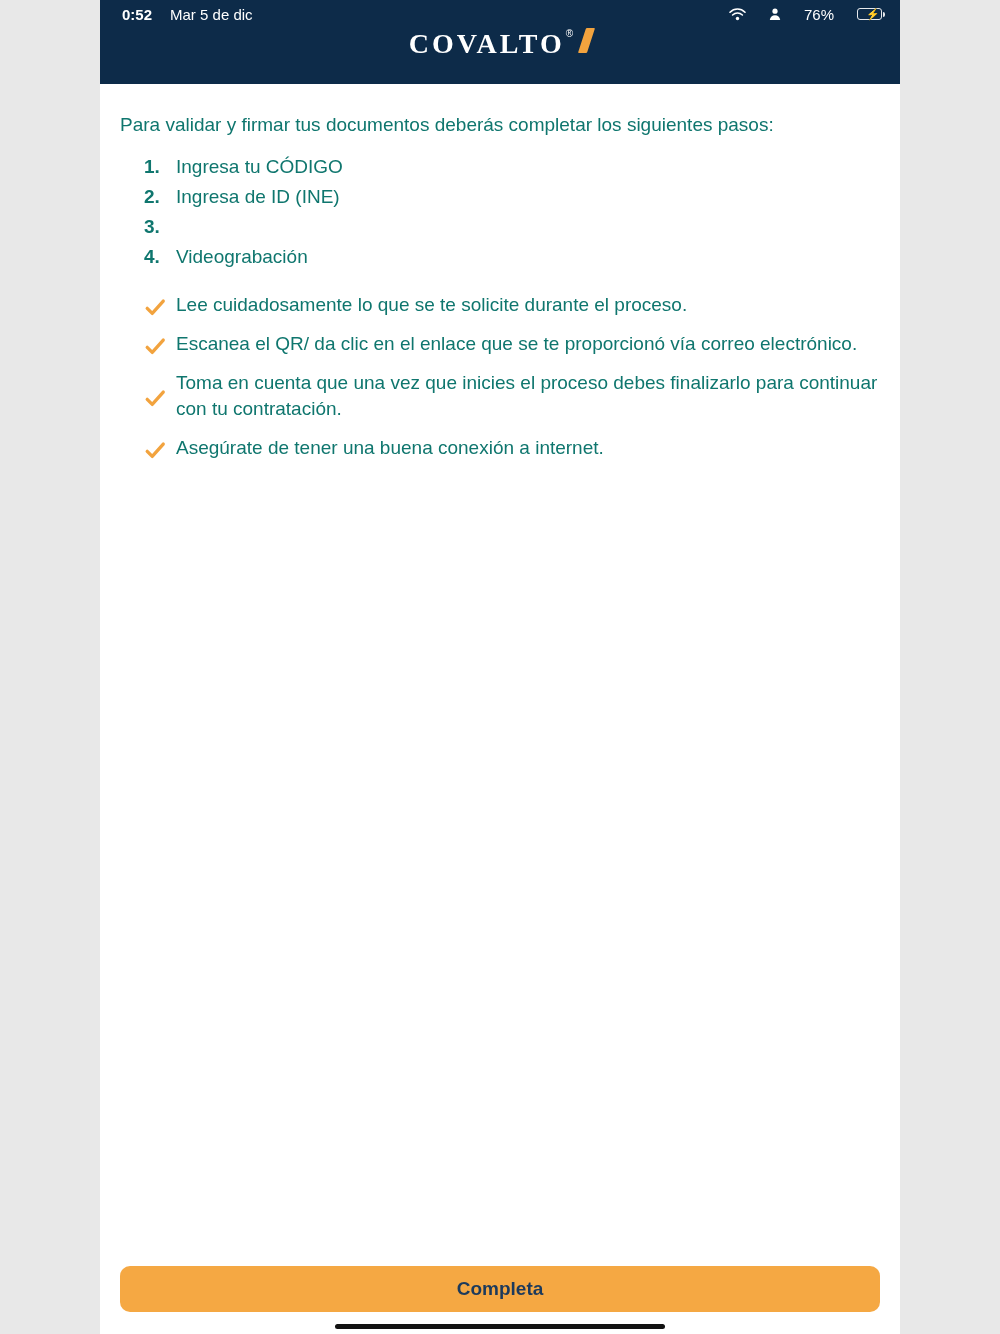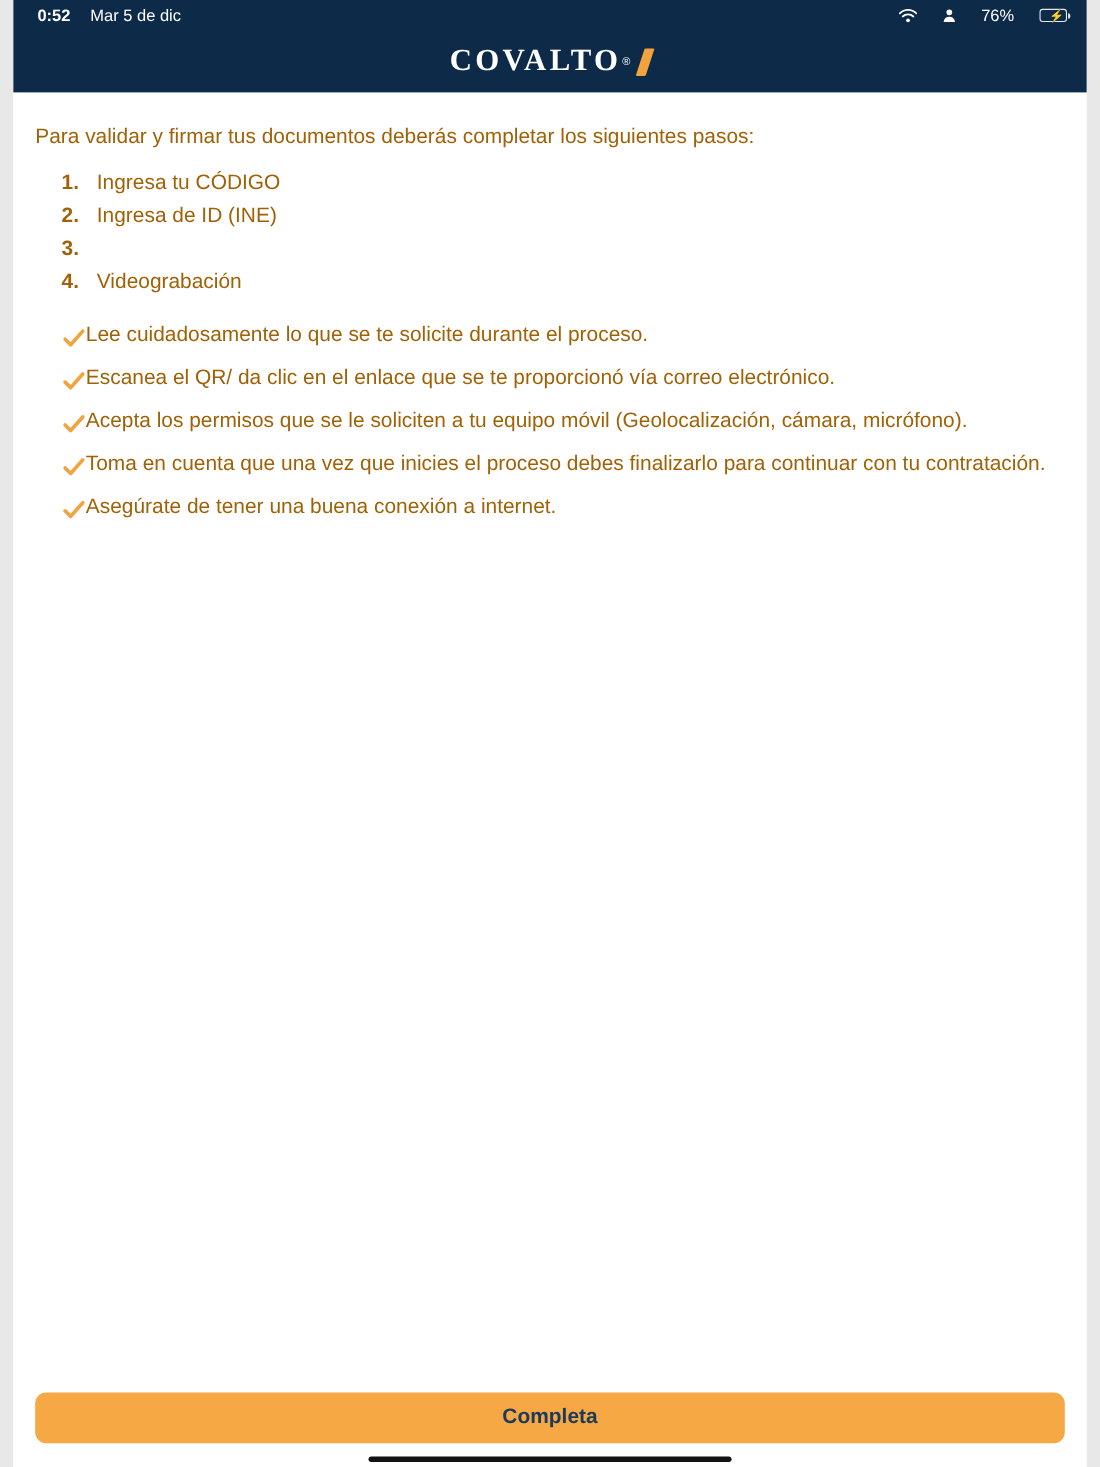--- a/index.html
+++ b/index.html
@@ -1,21 +1,21 @@
 <!DOCTYPE html>
 <html><head>
 <meta charset="utf-8">
 <style>
   * { margin: 0; padding: 0; box-sizing: border-box; }
   html, body { background: #e8e8e8; }
   body { font-family: "Liberation Sans", sans-serif; }
 
   .screen {
     position: relative;
-    width: 976px;
+    width: 800px;
     height: 1334px;
     margin: 0 auto;
     background: #ffffff;
     overflow: hidden;
   }
 
   
   .top-chrome {
     background: #0d2b49;
     height: 84px;
@@ -56,21 +56,20 @@
     position: absolute;
     left: 8px; top: -1px;
     font-size: 11px;
     color: #ffffff;
     text-shadow: 0 0 1px #0d2b49;
   }
 
   .brand-row {
     height: 56px;
     display: flex;
-    align-items: center;
     justify-content: center;
   }
   .brand-text {
     font-family: "Liberation Serif", serif;
     font-weight: 700;
     font-size: 28px;
     letter-spacing: 3px;
     color: #ffffff;
   }
   .brand-reg {
@@ -85,21 +84,21 @@
     height: 25px;
     margin-left: 9px;
     background: #f2a33e;
     transform: skewX(-18deg);
     border-radius: 1px;
   }
 
   
   .content {
     padding: 28px 20px 0 20px;
-    color: #a16207;
+    color: #0f766e;
   }
   .intro {
     font-size: 19px;
     line-height: 26px;
     margin-bottom: 14px;
   }
   .steps {
     list-style: none;
     margin: 0 0 20px 0;
   }
@@ -111,22 +110,22 @@
   .step-num {
     width: 32px;
     margin-left: 24px;
     font-weight: 700;
     flex: 0 0 auto;
   }
   .recs-intro { margin-bottom: 22px; }
   .checks { list-style: none; }
   .checks li {
     display: flex;
-    align-items: flex-end;
-    gap: 0;
+    align-items: center;
+    gap: 10px;
     margin: 0 0 13px 24px;
     font-size: 19px;
     line-height: 26px;
   }
   .check-icon {
     flex: 0 0 auto;
     width: 22px;
     height: 22px;
     margin-top: 4px;
   }
@@ -237,28 +236,20 @@
             </svg>
         </span>
         <span>Escanea el QR/ da clic en el enlace que se te proporcionó vía correo electrónico.</span>
       </li>
       <li>
         <span class="check-icon">
           <svg width="22" height="22" viewBox="0 0 24 24">
               <path d="M3.5 13.5 L9 19 L21 5.5" fill="none" stroke="#f2a33e" stroke-width="3.6" stroke-linecap="round" stroke-linejoin="round"></path>
             </svg>
         </span>
-        <span>Acepta los permisos que se le soliciten a tu equipo móvil (Geolocalización, cámara, micrófono).</span>
-      </li>
-      <li>
-        <span class="check-icon">
-          <svg width="22" height="22" viewBox="0 0 24 24">
-              <path d="M3.5 13.5 L9 19 L21 5.5" fill="none" stroke="#f2a33e" stroke-width="3.6" stroke-linecap="round" stroke-linejoin="round"></path>
-            </svg>
-        </span>
         <span>Toma en cuenta que una vez que inicies el proceso debes finalizarlo para continuar con tu contratación.</span>
       </li>
       <li>
         <span class="check-icon">
           <svg width="22" height="22" viewBox="0 0 24 24">
               <path d="M3.5 13.5 L9 19 L21 5.5" fill="none" stroke="#f2a33e" stroke-width="3.6" stroke-linecap="round" stroke-linejoin="round"></path>
             </svg>
         </span>
         <span>Asegúrate de tener una buena conexión a internet.</span>
       </li>

